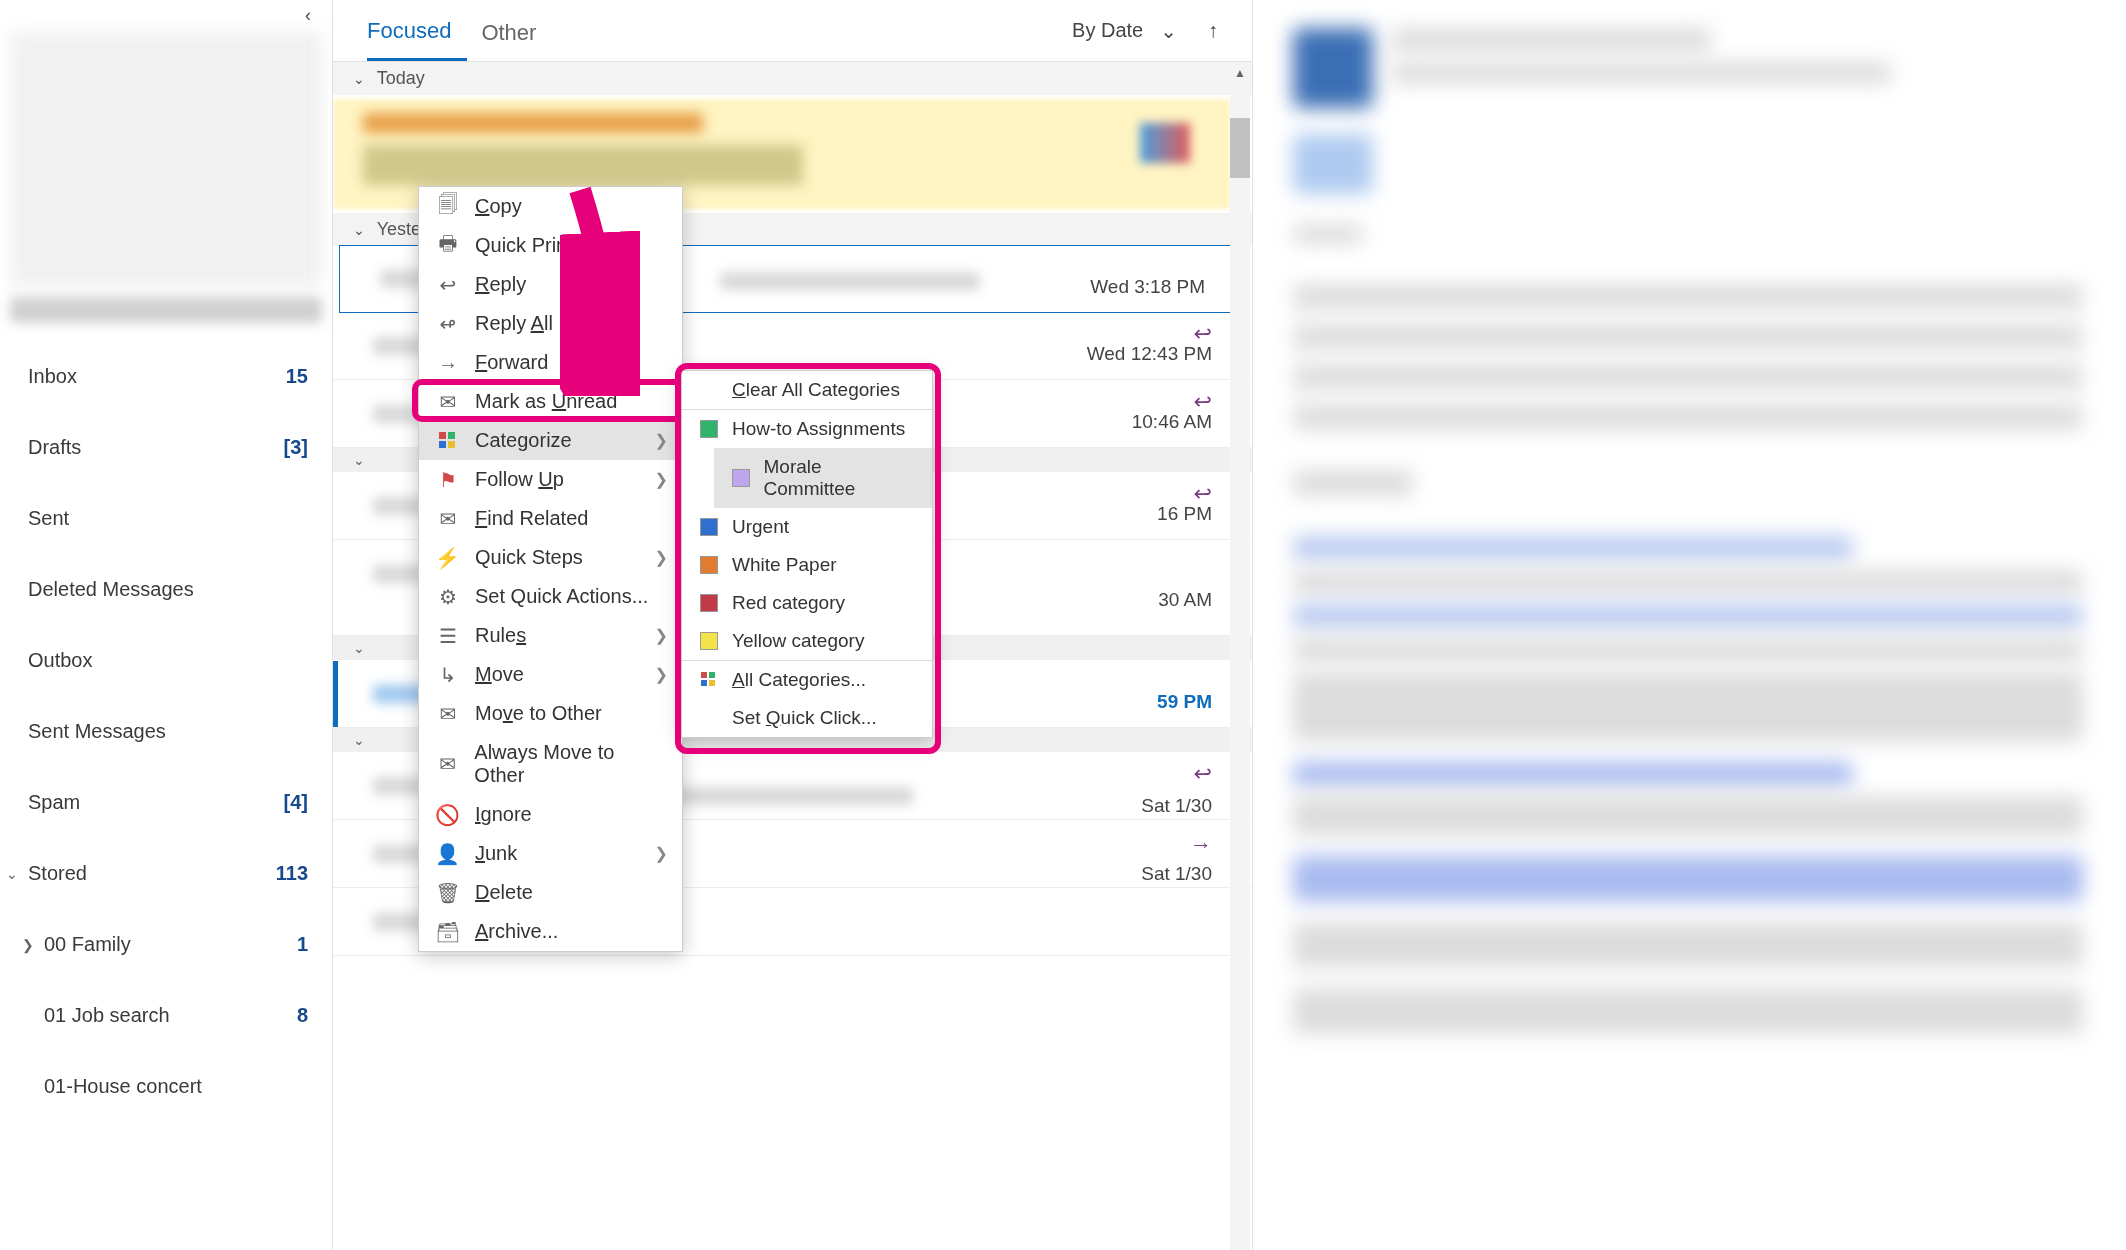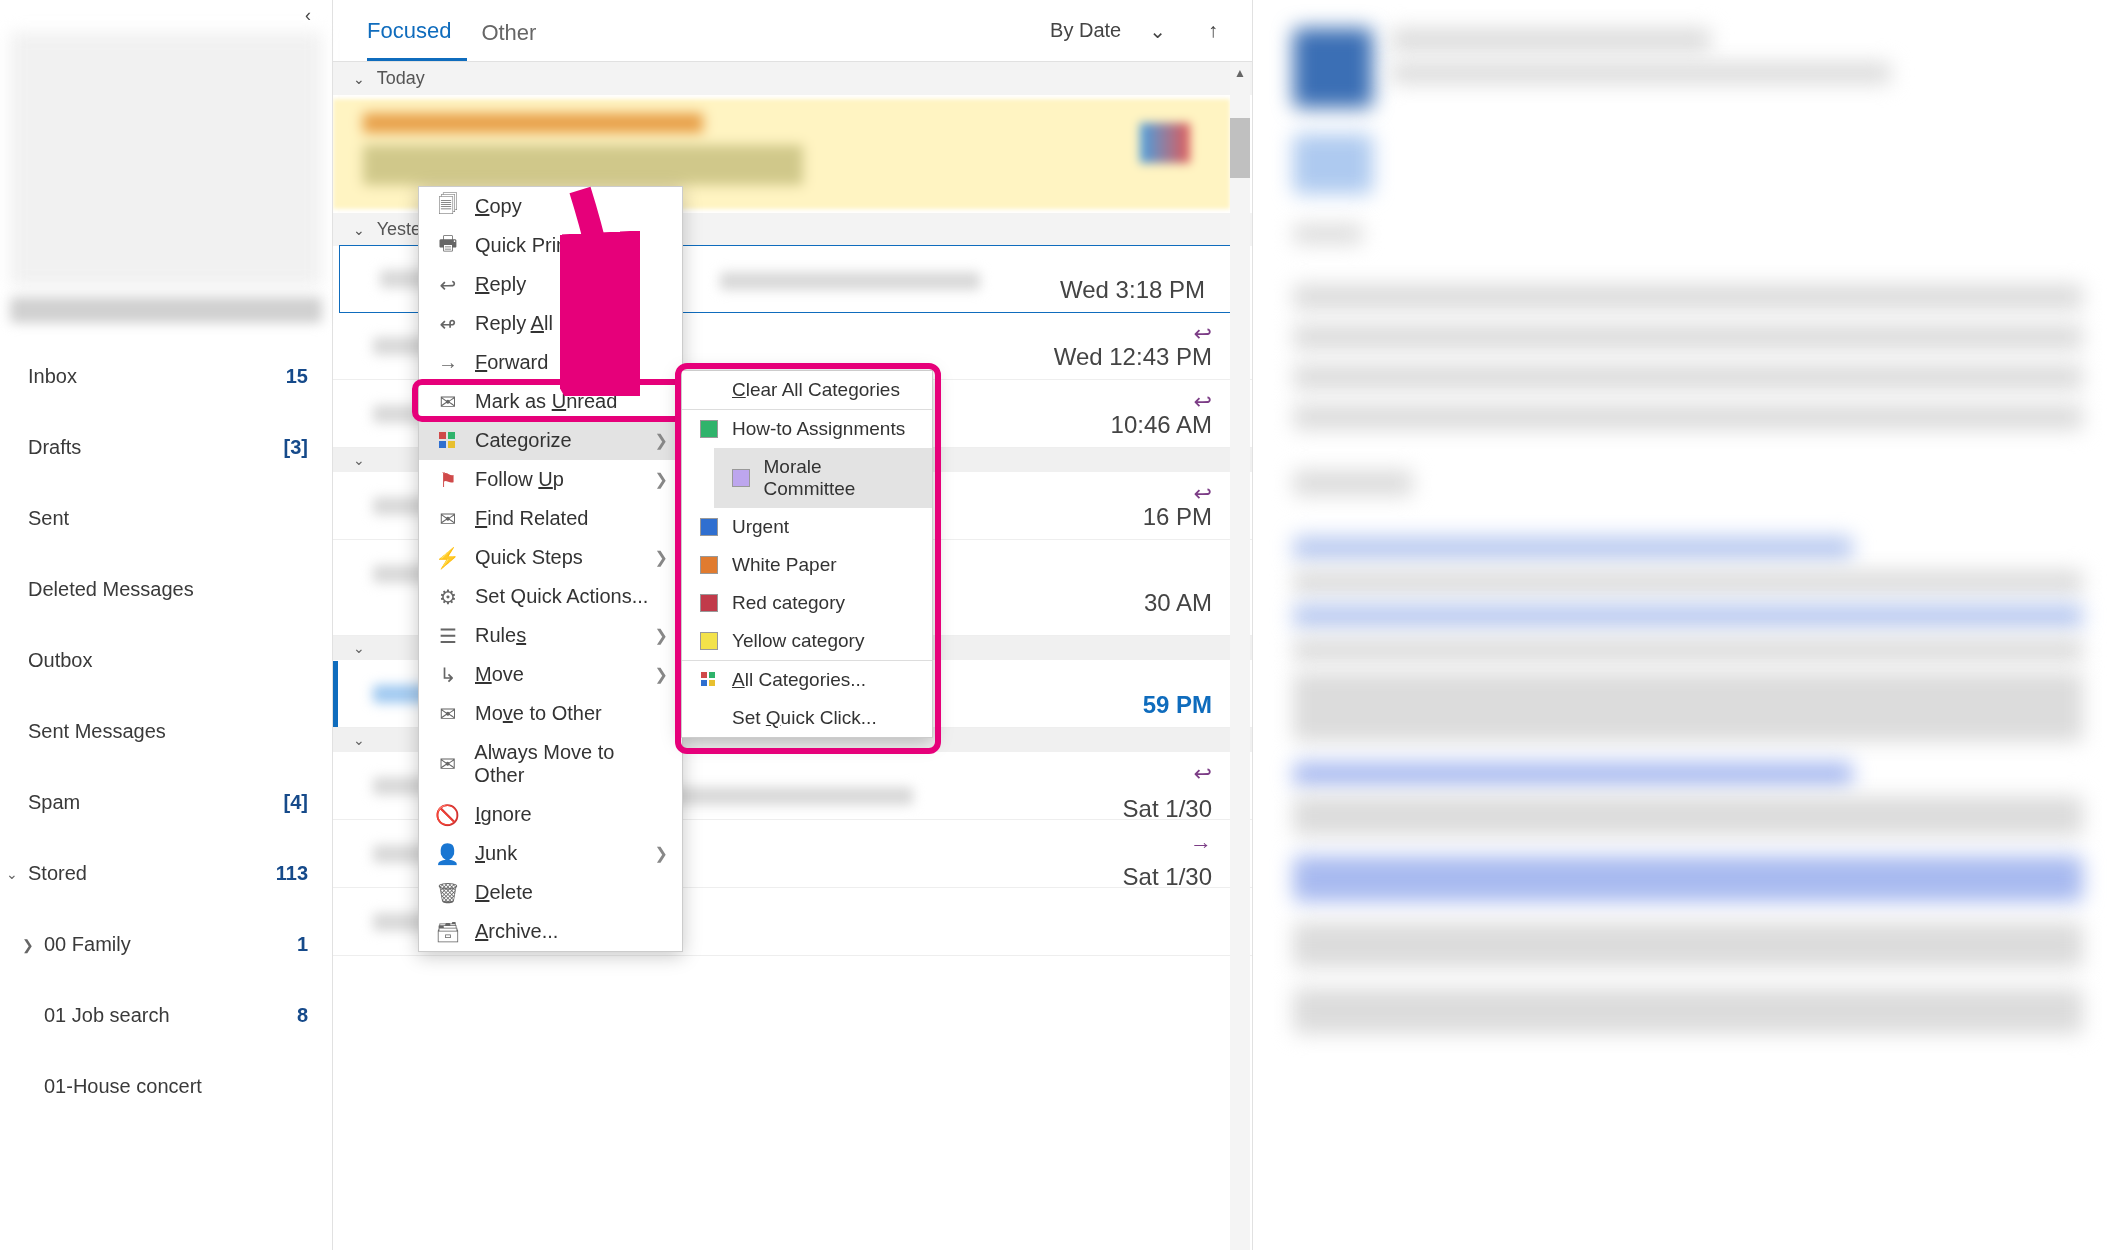--- a/index.html
+++ b/index.html
@@ -16,33 +16,33 @@
 .folder.sub { padding-left:44px; font-size:20px; }
 .folder .chev { position:absolute; margin-left:-22px; font-size:14px; color:#666; }
 .sb-spacer { height:150px; }
 
 
 .listpane { width:920px; border-right:1px solid #e1e1e1; position:relative; display:flex; flex-direction:column; }
 .tabrow { display:flex; align-items:center; padding:10px 34px 0 34px; border-bottom:1px solid #e1e1e1; }
 .tab { font-size:22px; color:#666; padding:8px 16px 14px 0; margin-right:14px; }
 .tab.active { color:#0f6cbd; border-bottom:3px solid #0f6cbd; }
 .tabrow .spacer { flex:1; }
-.sortby { font-size:20px; color:#444; display:flex; align-items:center; gap:28px; padding-bottom:10px; }
+.sortby { font-size:20px; color:#444; display:flex; align-items:center; gap:17px; padding-bottom:10px; }
 .sort-arrow { font-size:20px; color:#444; margin-left:14px; }
 
 .listbody { position:relative; flex:1; overflow:hidden; }
 .scrollbar { position:absolute; right:2px; top:0; bottom:0; width:20px; background:#f4f4f4; }
 .sb-thumb { position:absolute; top:56px; width:100%; height:60px; background:#c0c0c0; }
 .sb-up { position:absolute; top:0; width:100%; height:22px; display:flex; align-items:center; justify-content:center; color:#666; font-size:12px; }
 .group-hdr { background:#f3f3f3; display:flex; align-items:center; gap:12px; padding:6px 20px; font-size:18px; color:#555; }
 .group-hdr .chev { font-size:14px; }
 .msg { position:relative; padding:20px 26px 20px 40px; border-top:1px solid transparent; border-bottom:1px solid #eee; }
 .msg.selected { border:1px solid #0f6cbd; margin:-1px 6px; }
 .msg.unread::before { content:""; position:absolute; left:0; top:0; bottom:0; width:5px; background:#0f6cbd; }
-.msg .time { position:absolute; right:40px; top:30px; font-size:24px; color:#444; }
+.msg .time { position:absolute; right:40px; top:30px; font-size:19px; color:#444; }
 .msg.unread .time { color:#0f6cbd; font-weight:600; }
 .msg .reply-ic { position:absolute; right:40px; top:8px; color:#7c3d86; font-size:22px; }
 .msg .fwd-ic { position:absolute; right:40px; top:8px; color:#7c3d86; font-size:22px; }
 .blur-line { height:18px; background:#d8d8d8; filter:blur(6px); border-radius:3px; margin:4px 0; }
 .blur-line.w1 { width:150px; } .blur-line.w3 { width:260px; }
 .promo { background:#fff4c2; height:110px; margin:4px 22px 4px 0; filter:blur(2px); position:relative; }
 .promo-inner { position:absolute; left:30px; top:14px; width:340px; height:20px; background:#e8a04a; filter:blur(6px); }
 .promo-inner2 { position:absolute; left:30px; top:46px; width:440px; height:40px; background:#d0c88a; filter:blur(6px); }
 .promo-ico { position:absolute; right:40px; top:24px; width:50px; height:40px; background:linear-gradient(90deg,#4aa0e0,#e05a5a); filter:blur(4px); }
 .group-collapse { background:#f0f0f0; height:24px; display:flex; align-items:center; padding:0 20px; }

